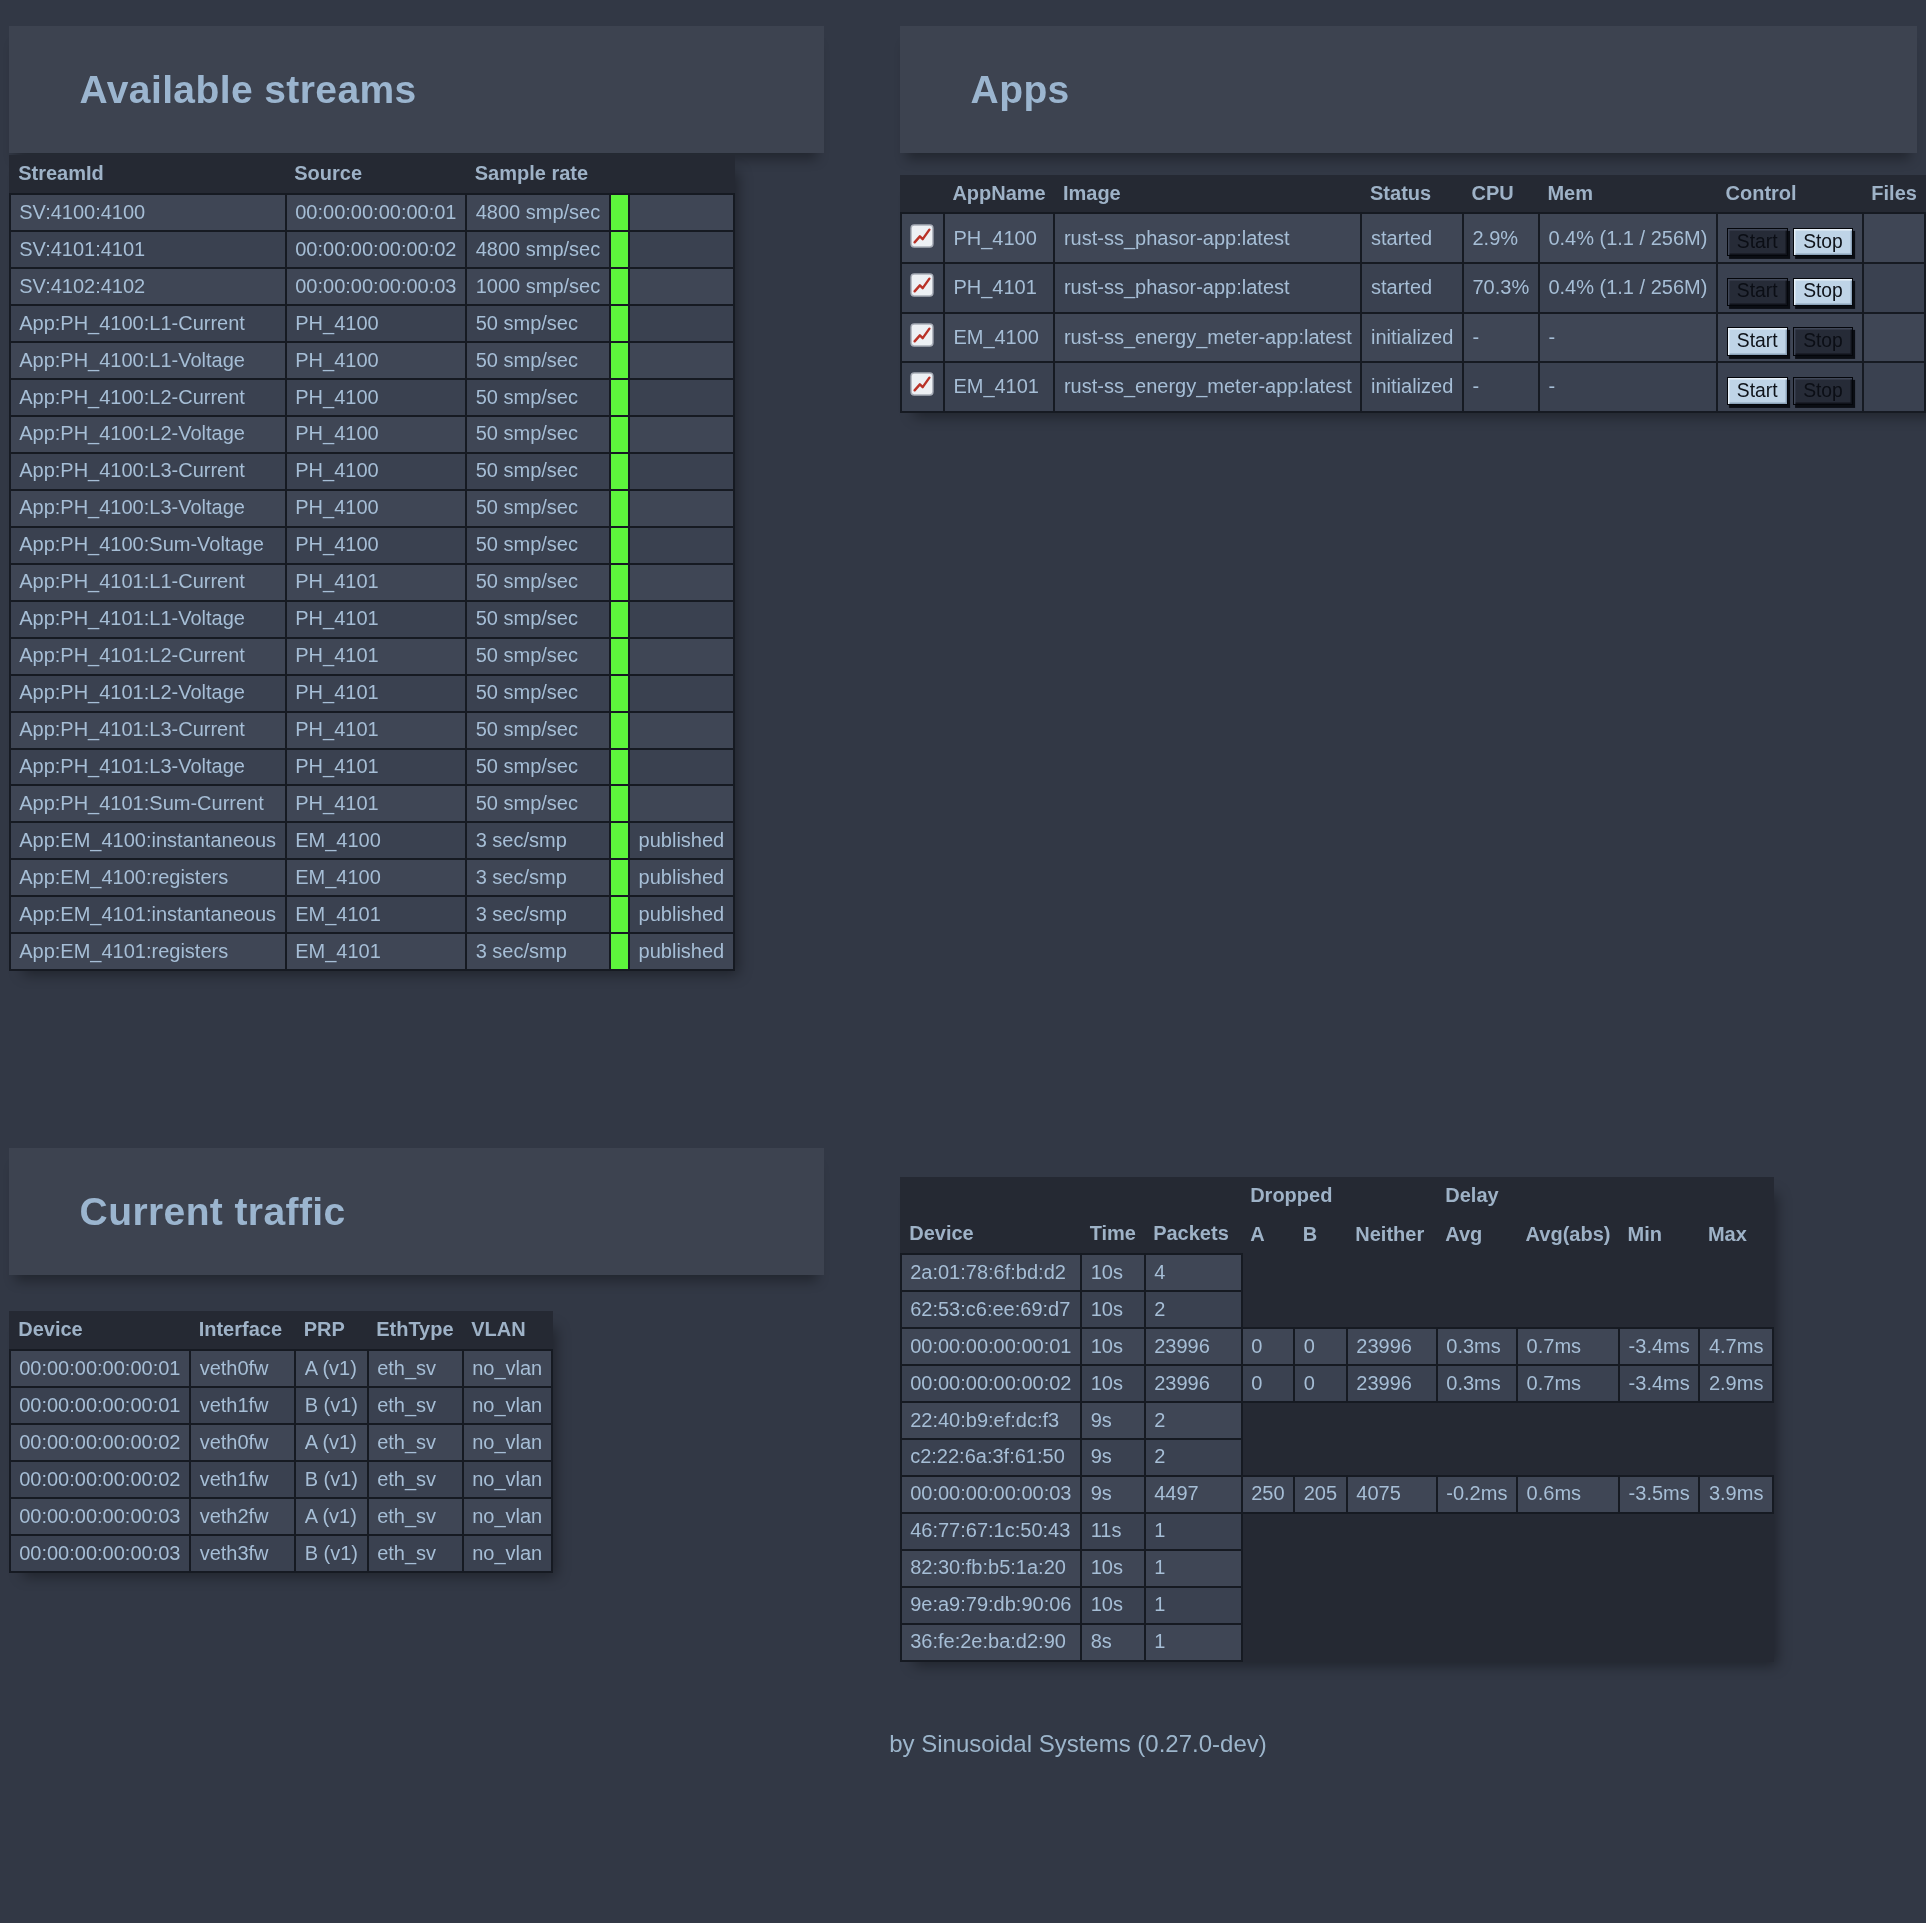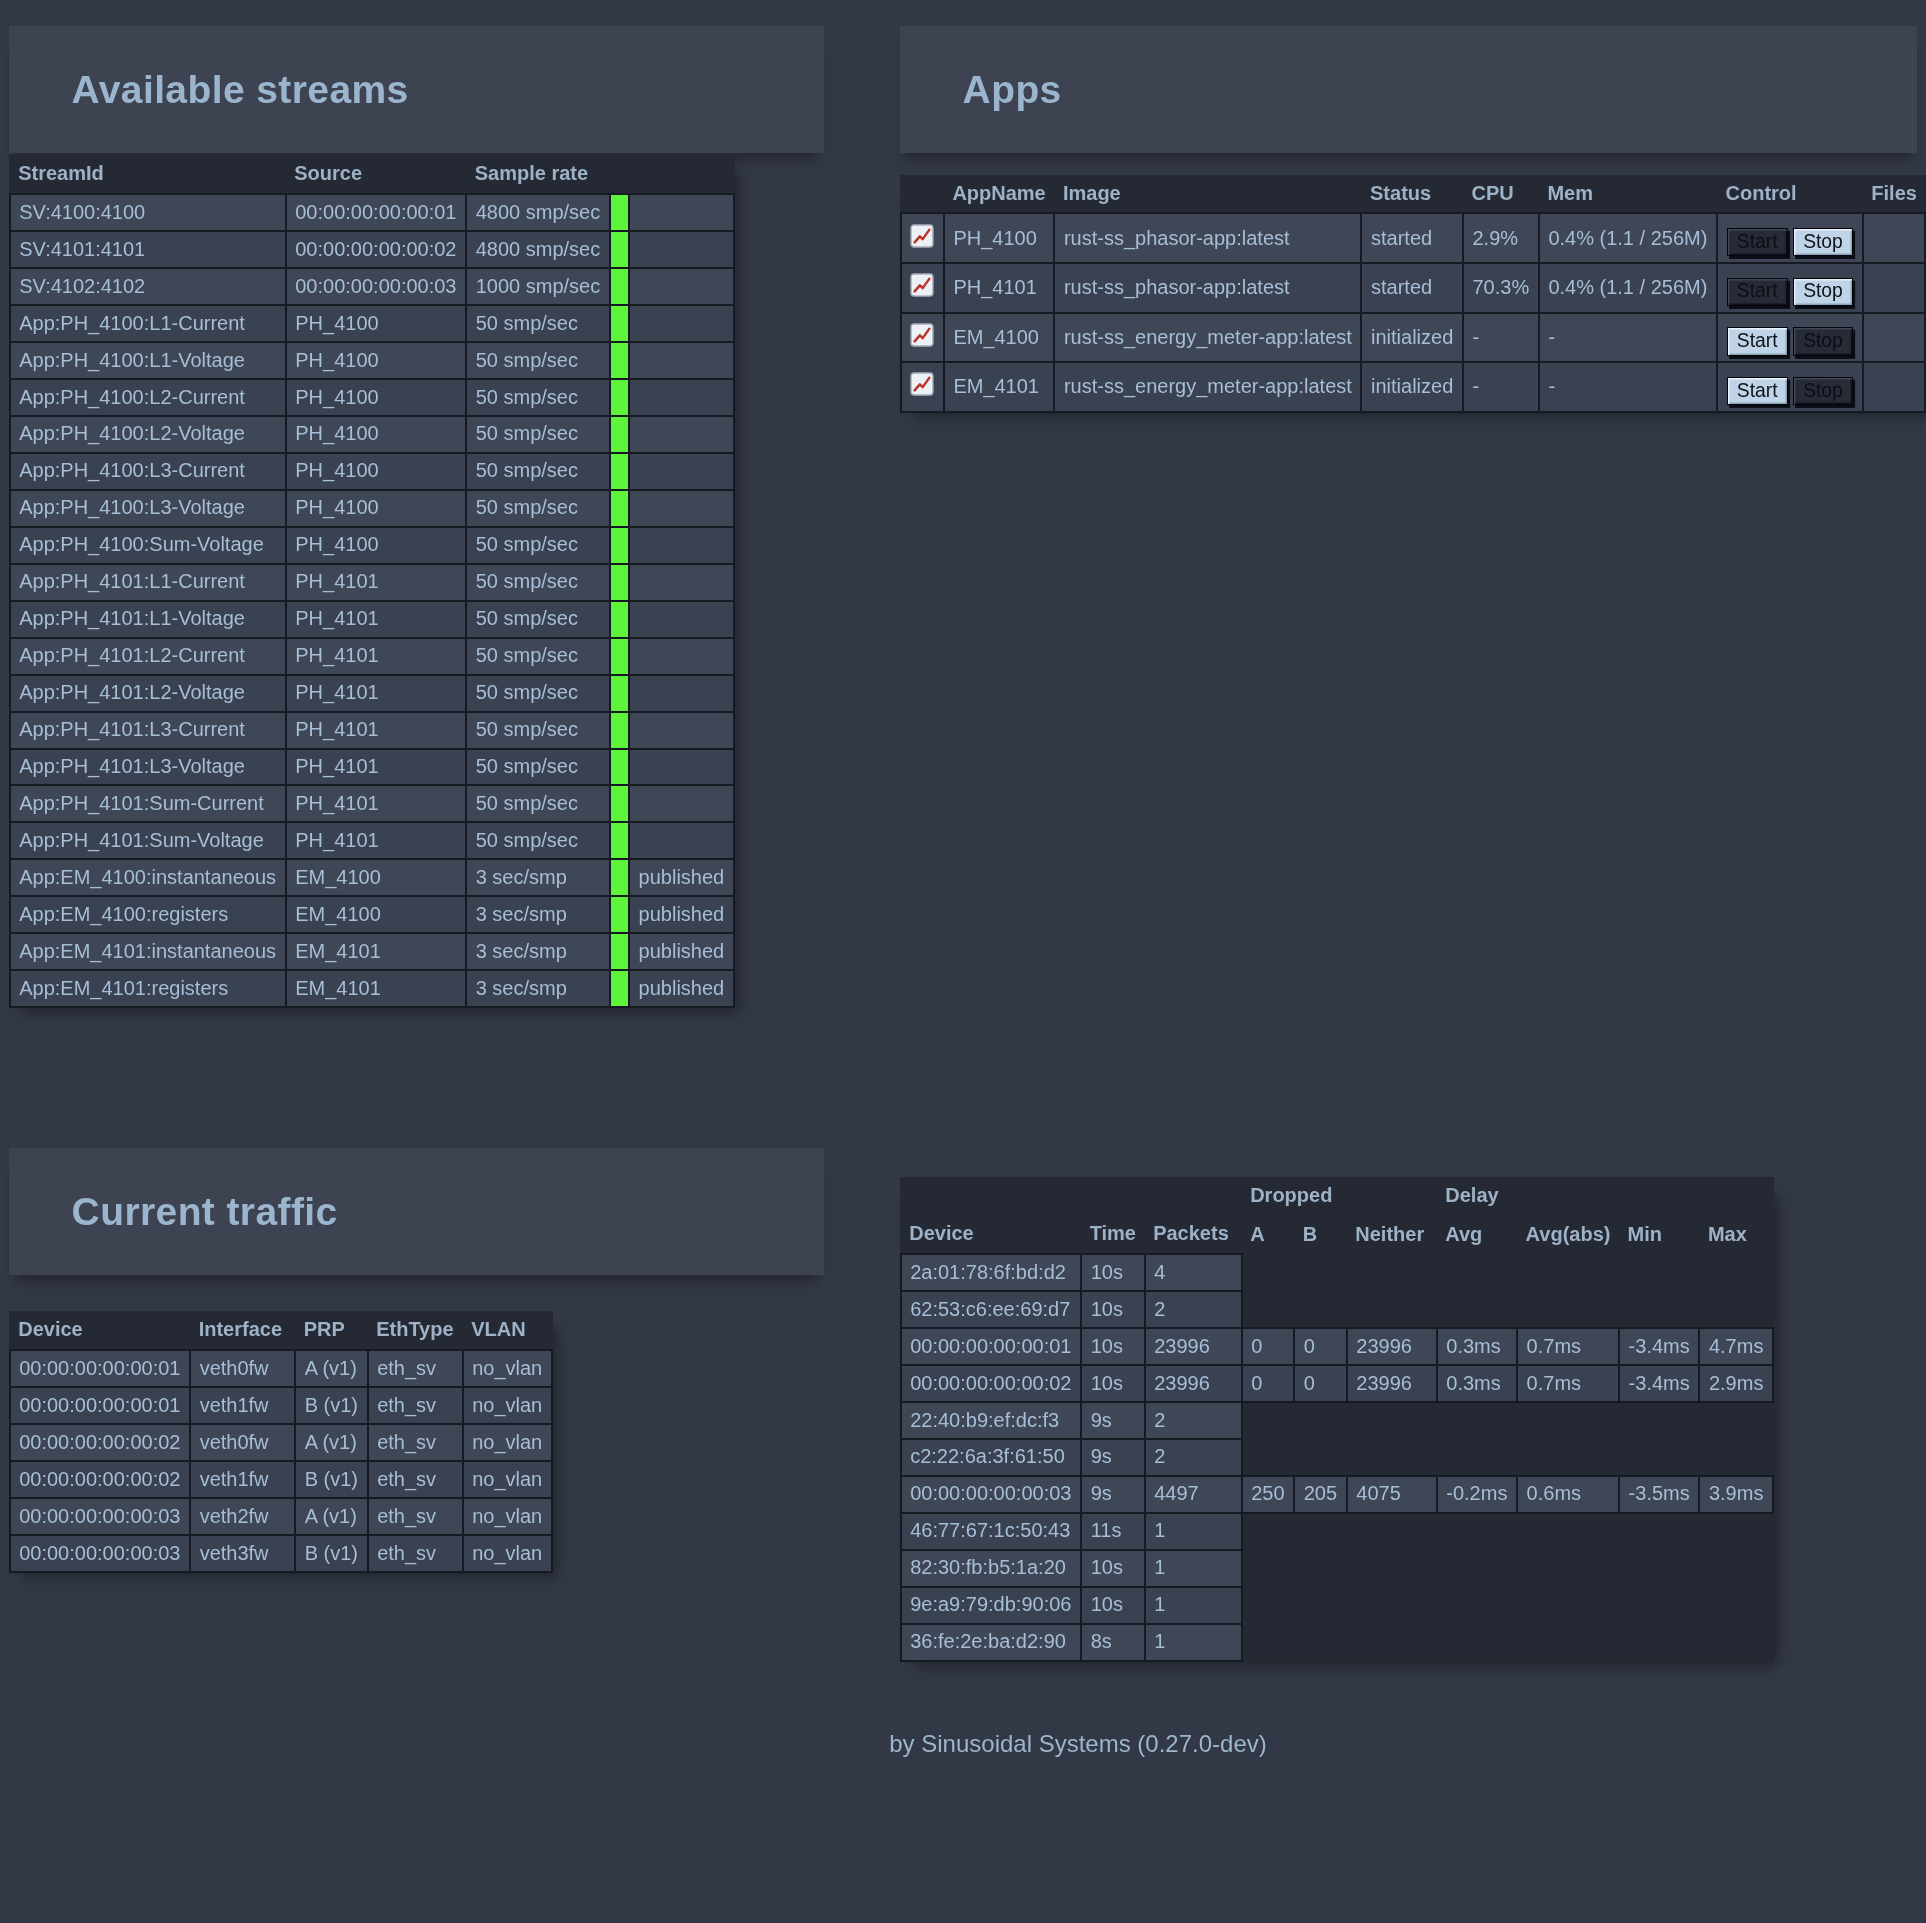--- a/index.html
+++ b/index.html
@@ -22,21 +22,21 @@
   }
   .title-box {
     height: 127px;
     background: #3d4350;
     display: flex;
     align-items: center;
     padding-left: 63px;
     box-shadow: 0 13px 11.5px -5.7px rgba(0,0,0,.32);
   }
   .title-box h2 {
-    margin: 0;
+    margin: 8px;
     font-size: 39px;
     font-weight: bold;
     color: #9bb5cf;
     letter-spacing: 0.4px;
   }
   table.tbl {
     border-collapse: collapse;
     background: #252933;
     box-shadow: 8.6px 10px 13px -5.7px rgba(0,0,0,.38);
     white-space: nowrap;
@@ -231,27 +231,20 @@
           </tr>
           <tr>
             <td>App:PH_4101:L3-Voltage</td>
             <td>PH_4101</td>
             <td>50 smp/sec</td>
             <td class="bar-cell" style="background: rgb(93, 245, 60);"></td>
             <td></td>
           </tr>
           <tr>
             <td>App:PH_4101:Sum-Current</td>
-            <td>PH_4101</td>
-            <td>50 smp/sec</td>
-            <td class="bar-cell" style="background: rgb(93, 245, 60);"></td>
-            <td></td>
-          </tr>
-          <tr>
-            <td>App:PH_4101:Sum-Voltage</td>
             <td>PH_4101</td>
             <td>50 smp/sec</td>
             <td class="bar-cell" style="background: rgb(93, 245, 60);"></td>
             <td></td>
           </tr>
           <tr>
             <td>App:EM_4100:instantaneous</td>
             <td>EM_4100</td>
             <td>3 sec/smp</td>
             <td class="bar-cell" style="background: rgb(93, 245, 60);"></td>

